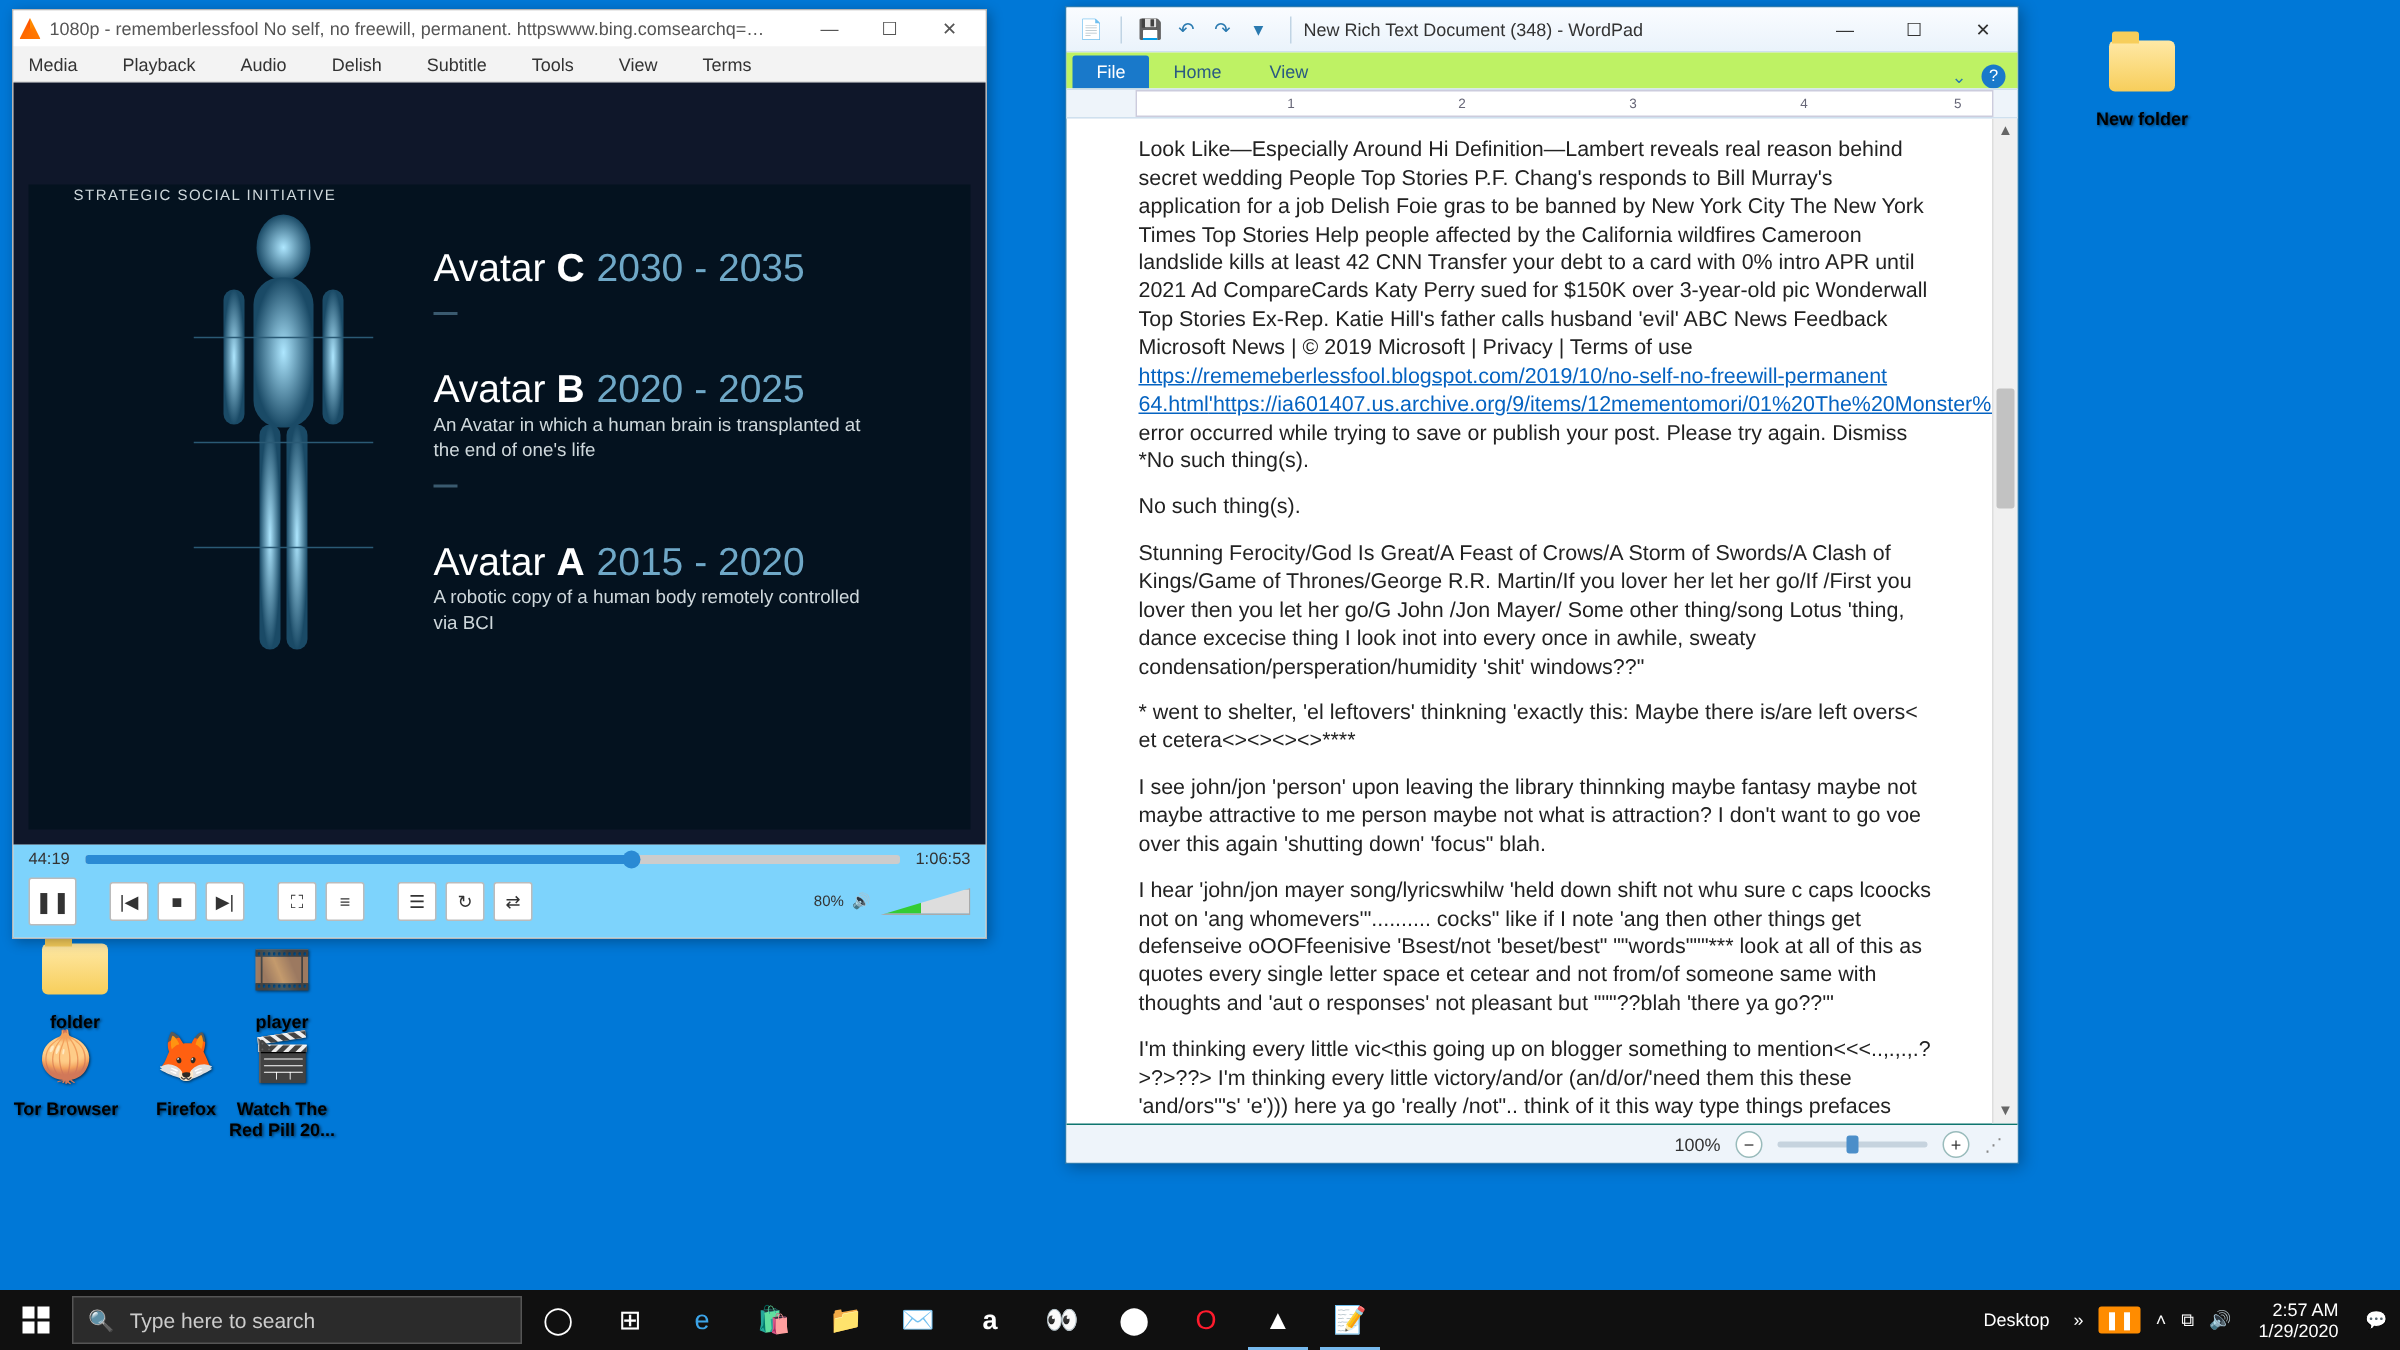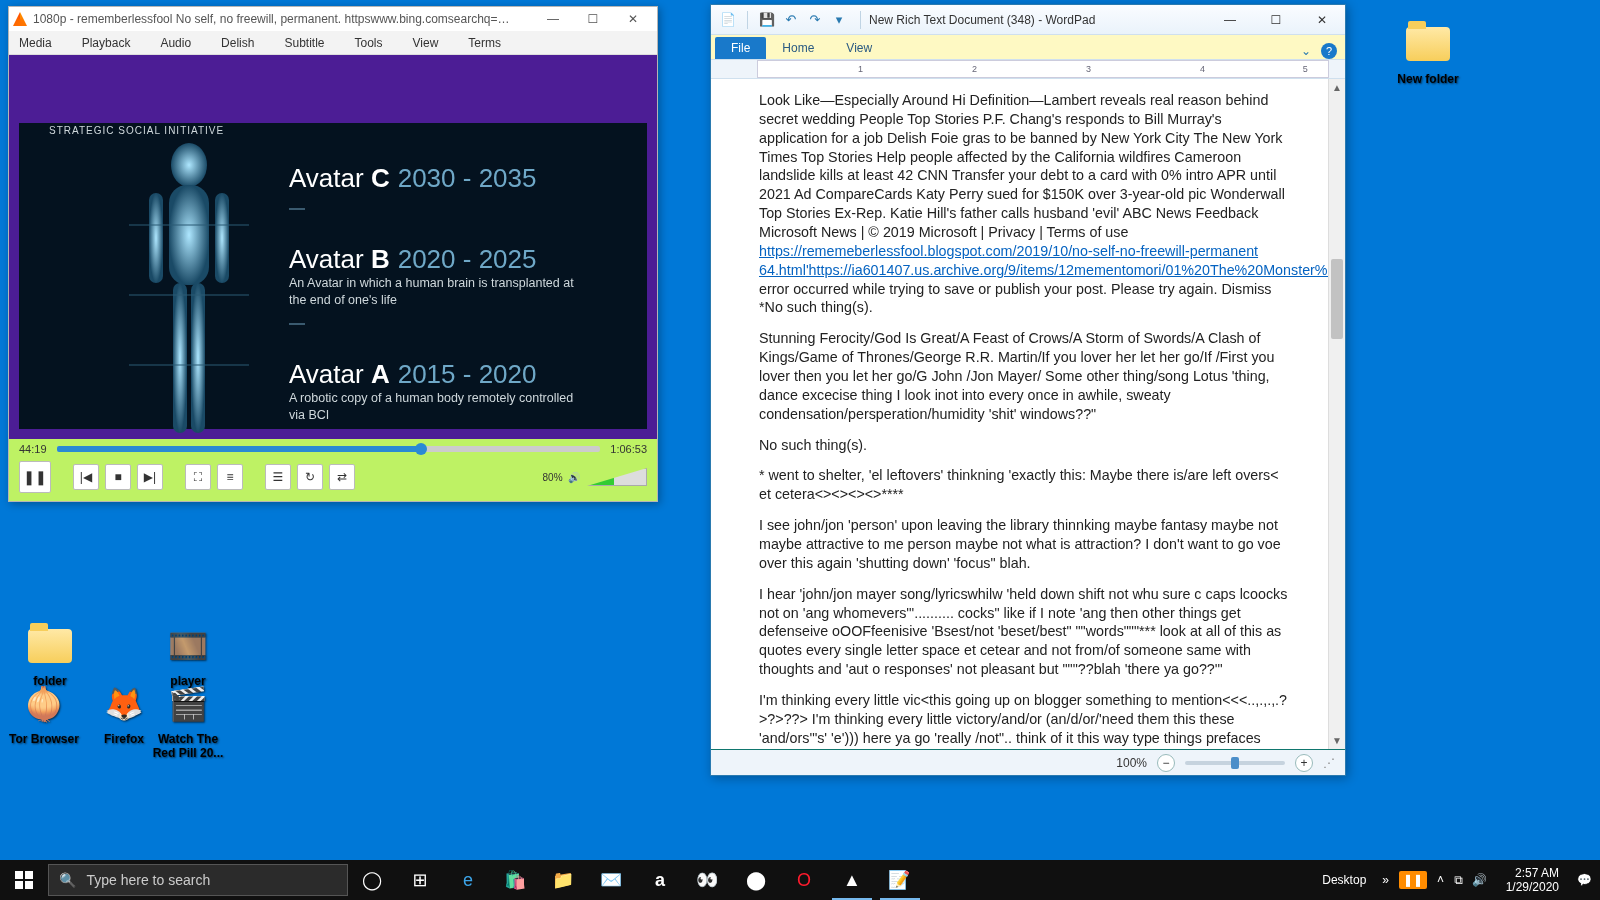--- a/index.html
+++ b/index.html
@@ -11,54 +11,54 @@
 .folder-ic { background: linear-gradient(#ffe9a6,#f7ce5b); border-radius: 4px; width: 44px; height: 34px; position: relative; }
 .folder-ic::before { content:''; position:absolute; top:-6px; left:2px; width:18px; height:8px; background:#f7ce5b; border-radius:2px 2px 0 0; }
 
 
 .vlc { position: absolute; left: 8px; top: 6px; width: 650px; background: #f3f3f3; border: 1px solid #b5b5b5; box-shadow: 2px 2px 8px rgba(0,0,0,0.3); }
 .vlc-title { height: 24px; background: #fff; display: flex; align-items: center; font-size: 12px; color: #555; padding: 0 4px; }
 .vlc-title .cone { width:14px; height:14px; background: conic-gradient(#ff8c00, #ff5400); clip-path: polygon(50% 0,100% 100%,0 100%); margin-right:6px; }
 .vlc-title .spacer { flex: 1; }
 .vlc-title .winbtn { width: 40px; text-align: center; color:#555; cursor:pointer; }
 .vlc-menu { height: 24px; background:#f3f3f3; display:flex; align-items:center; gap:30px; padding:0 10px; font-size:12px; color:#333; border-bottom:1px solid #ddd; }
-.vlc-video { background:#4c1d95; height: 384px; position: relative; color:#fff; }
+.vlc-video { background:#0f172a; height: 508px; position: relative; color:#fff; }
 .vlc-video .frame-inner { position:absolute; left:10px; top:68px; right:10px; bottom:10px; background:#04121f; }
 .ssi { position:absolute; left:40px; top:70px; font-size:10px; letter-spacing:1px; color:#cfd8dc; }
 .avatar-body { position:absolute; left:120px; top:80px; width:120px; height:360px; }
 .avatar-body svg { width:100%; height:100%; }
 .av-list { position:absolute; left:280px; top:108px; right:30px; }
 .av-item { margin-bottom: 34px; }
 .av-item .hdr { font-size: 26px; font-weight: 300; color:#fff; }
 .av-item .hdr b { font-weight: 600; }
 .av-item .hdr .yrs { color:#6fa8c7; margin-left: 8px; }
 .av-item .desc { font-size: 12.5px; color:#cfd8dc; line-height: 1.35; max-width: 300px; }
 .divider { width:16px; height:2px; background:#3a5a6f; margin:14px 0 10px 0; }
 
-.vlc-bar { background:#bef264; padding:4px 10px 8px 10px; font-size:11px; color:#333; }
+.vlc-bar { background:#7dd3fc; padding:4px 10px 8px 10px; font-size:11px; color:#333; }
 .vlc-time { display:flex; align-items:center; gap:10px; }
 .vlc-track { flex:1; height:6px; background:#ccc; border-radius:2px; position:relative; }
 .vlc-track .prog { position:absolute; left:0; top:0; bottom:0; width:67%; background:#2a8ad4; border-radius:2px; }
 .vlc-track .knob { position:absolute; left:67%; top:-3px; width:12px; height:12px; background:#2a8ad4; border-radius:50%; transform:translateX(-50%); }
 .vlc-ctrls { display:flex; align-items:center; gap:6px; margin-top:6px; }
 .vlc-btn { width:26px; height:26px; border:1px solid #bbb; background:#fff; display:flex; align-items:center; justify-content:center; font-size:12px; cursor:pointer; border-radius:2px; }
 .vlc-btn.big { width:32px; height:32px; font-size:14px; }
 .vlc-ctrls .gap { width:10px; }
 .vlc-vol { margin-left:auto; display:flex; align-items:center; gap:6px; font-size:10px; }
 .vlc-vol .tri { width:60px; height:18px; background: linear-gradient(to right, #3c3 45%, #ddd 45%); clip-path: polygon(0 100%, 100% 0, 100% 100%); border:1px solid #aaa; }
 
 
 .wp { position:absolute; left:710px; top:4px; width:636px; height:772px; background:#fff; border:1px solid #2a7ab0; box-shadow:2px 2px 10px rgba(0,0,0,0.3); display:flex; flex-direction:column; }
 .wp-titlebar { height:30px; background:linear-gradient(#fafcff,#eaf3fb); display:flex; align-items:center; font-size:12px; color:#333; border-bottom:1px solid #cfe0ee; }
 .wp-qat { display:flex; align-items:center; gap:6px; padding:0 8px; }
 .wp-qat .qbtn { width:18px; height:18px; display:flex; align-items:center; justify-content:center; color:#2a7ab0; cursor:pointer; font-size:13px; }
 .wp-titlebar .sep { width:1px; height:18px; background:#c0d4e4; margin:0 4px; }
 .wp-titlebar .title { flex:1; padding-left:4px; white-space:nowrap; overflow:hidden; }
 .wp-titlebar .wbtn { width:46px; height:28px; display:flex; align-items:center; justify-content:center; color:#333; cursor:pointer; }
-.wp-tabs { height:24px; display:flex; align-items:flex-end; background:#fef9c3; font-size:12px; }
+.wp-tabs { height:24px; display:flex; align-items:flex-end; background:#bef264; font-size:12px; }
 .wp-tab { padding:4px 16px; color:#2a5a82; cursor:pointer; }
 .wp-tab.file { background:#1979ca; color:#fff; border-radius:2px 2px 0 0; margin-left:4px; }
 .wp-tabs .right { margin-left:auto; display:flex; align-items:center; padding-right:8px; gap:10px; color:#2a7ab0; }
 .wp-ruler { height:20px; background:#eef4fa; border-top:1px solid #cfe0ee; border-bottom:1px solid #cfe0ee; position:relative; font-size:9px; color:#667; overflow:hidden; }
 .ruler-inner { position:absolute; left:46px; right:16px; top:0; bottom:0; background:#fff; border:1px solid #ccd; }
 .ruler-inner .num { position:absolute; top:3px; transform:translateX(-50%); }
 .wp-body { flex:1; display:flex; overflow:hidden; }
 .wp-page { flex:1; overflow:hidden; padding:12px 40px 12px 48px; font-size:14.3px; color:#222; line-height:1.32; }
 .wp-page p { margin-bottom:12px; }
 .wp-page a { color:#0563c1; text-decoration:underline; }
@@ -235,22 +235,22 @@
       <span class="num" style="left:58%">3</span>
       <span class="num" style="left:78%">4</span>
       <span class="num" style="left:96%">5</span>
     </div>
   </div>
   <div class="wp-body">
     <div class="wp-page">
       <p>
         <span>Look Like—Especially Around Hi Definition—Lambert reveals real reason behind secret wedding  People  Top Stories    P.F. Chang's responds to Bill Murray's application for a job  Delish    Foie gras to be banned by New York City  The New York Times  Top Stories    Help people affected by the California wildfires   Cameroon landslide kills at least 42  CNN    Transfer your debt to a card with 0% intro APR until 2021 Ad CompareCards    Katy Perry sued for $150K over 3-year-old pic  Wonderwall  Top Stories    Ex-Rep. Katie Hill's father calls husband 'evil'  ABC News    Feedback  Microsoft News | © 2019 Microsoft | Privacy | Terms of use </span><a>https://rememeberlessfool.blogspot.com/2019/10/no-self-no-freewill-permanent 64.html</a><a>'https://ia601407.us.archive.org/9/items/12mementomori/01%20The%20Monster%20Is%20Loose.mp3An</a><span> error occurred while trying to save or publish your post. Please try again. Dismiss *No such thing(s).</span>
       </p>
+      <p>No such thing(s).</p>
       <p>Stunning Ferocity/God Is Great/A Feast of Crows/A Storm of Swords/A Clash of Kings/Game of Thrones/George R.R. Martin/If you lover her let her go/If /First you lover then you let her go/G John /Jon Mayer/ Some other thing/song Lotus 'thing, dance excecise thing I look inot into every once in awhile, sweaty condensation/persperation/humidity 'shit' windows??"</p>
-      <p>No such thing(s).</p>
       <p>* went to shelter,  'el leftovers' thinkning 'exactly this: Maybe there is/are left overs&lt; et cetera&lt;&gt;&lt;&gt;&lt;&gt;&lt;&gt;****</p>
       <p>I see john/jon 'person' upon leaving the library thinnking maybe fantasy maybe not maybe attractive to me person maybe not what is attraction? I don't want to go voe over this again 'shutting down' 'focus" blah.</p>
       <p>I hear 'john/jon mayer song/lyricswhilw 'held down shift not whu sure c caps lcoocks not on 'ang whomevers'".......... cocks" like if I note 'ang then other things get defenseive oOOFfeenisive 'Bsest/not 'beset/best" ""words"""*** look at all of this as quotes every single letter space et cetear and not from/of someone same with thoughts and 'aut o responses' not pleasant but """??blah 'there ya go??'"</p>
       <p>I'm thinking every little vic&lt;this going up on blogger something to mention&lt;&lt;&lt;..,.,.,.?&gt;?&gt;??&gt; I'm thinking every little victory/and/or (an/d/or/'need them this these 'and/ors'"s' 'e'))) here ya go 'really /not".. think of it this way type things prefaces and addemndums. basically every 'victory' is more bullshit/not true fake out// not of by from someone/something theis isn't facilitated nor neurological blah blah nature veserse u nurture shit, No such thing(S)???!???!</p>
     </div>
     <div class="wp-scroll">
       <div class="arr" style="top:0">▲</div>
       <div class="thumb"></div>
       <div class="arr" style="bottom:0">▼</div>
     </div>

